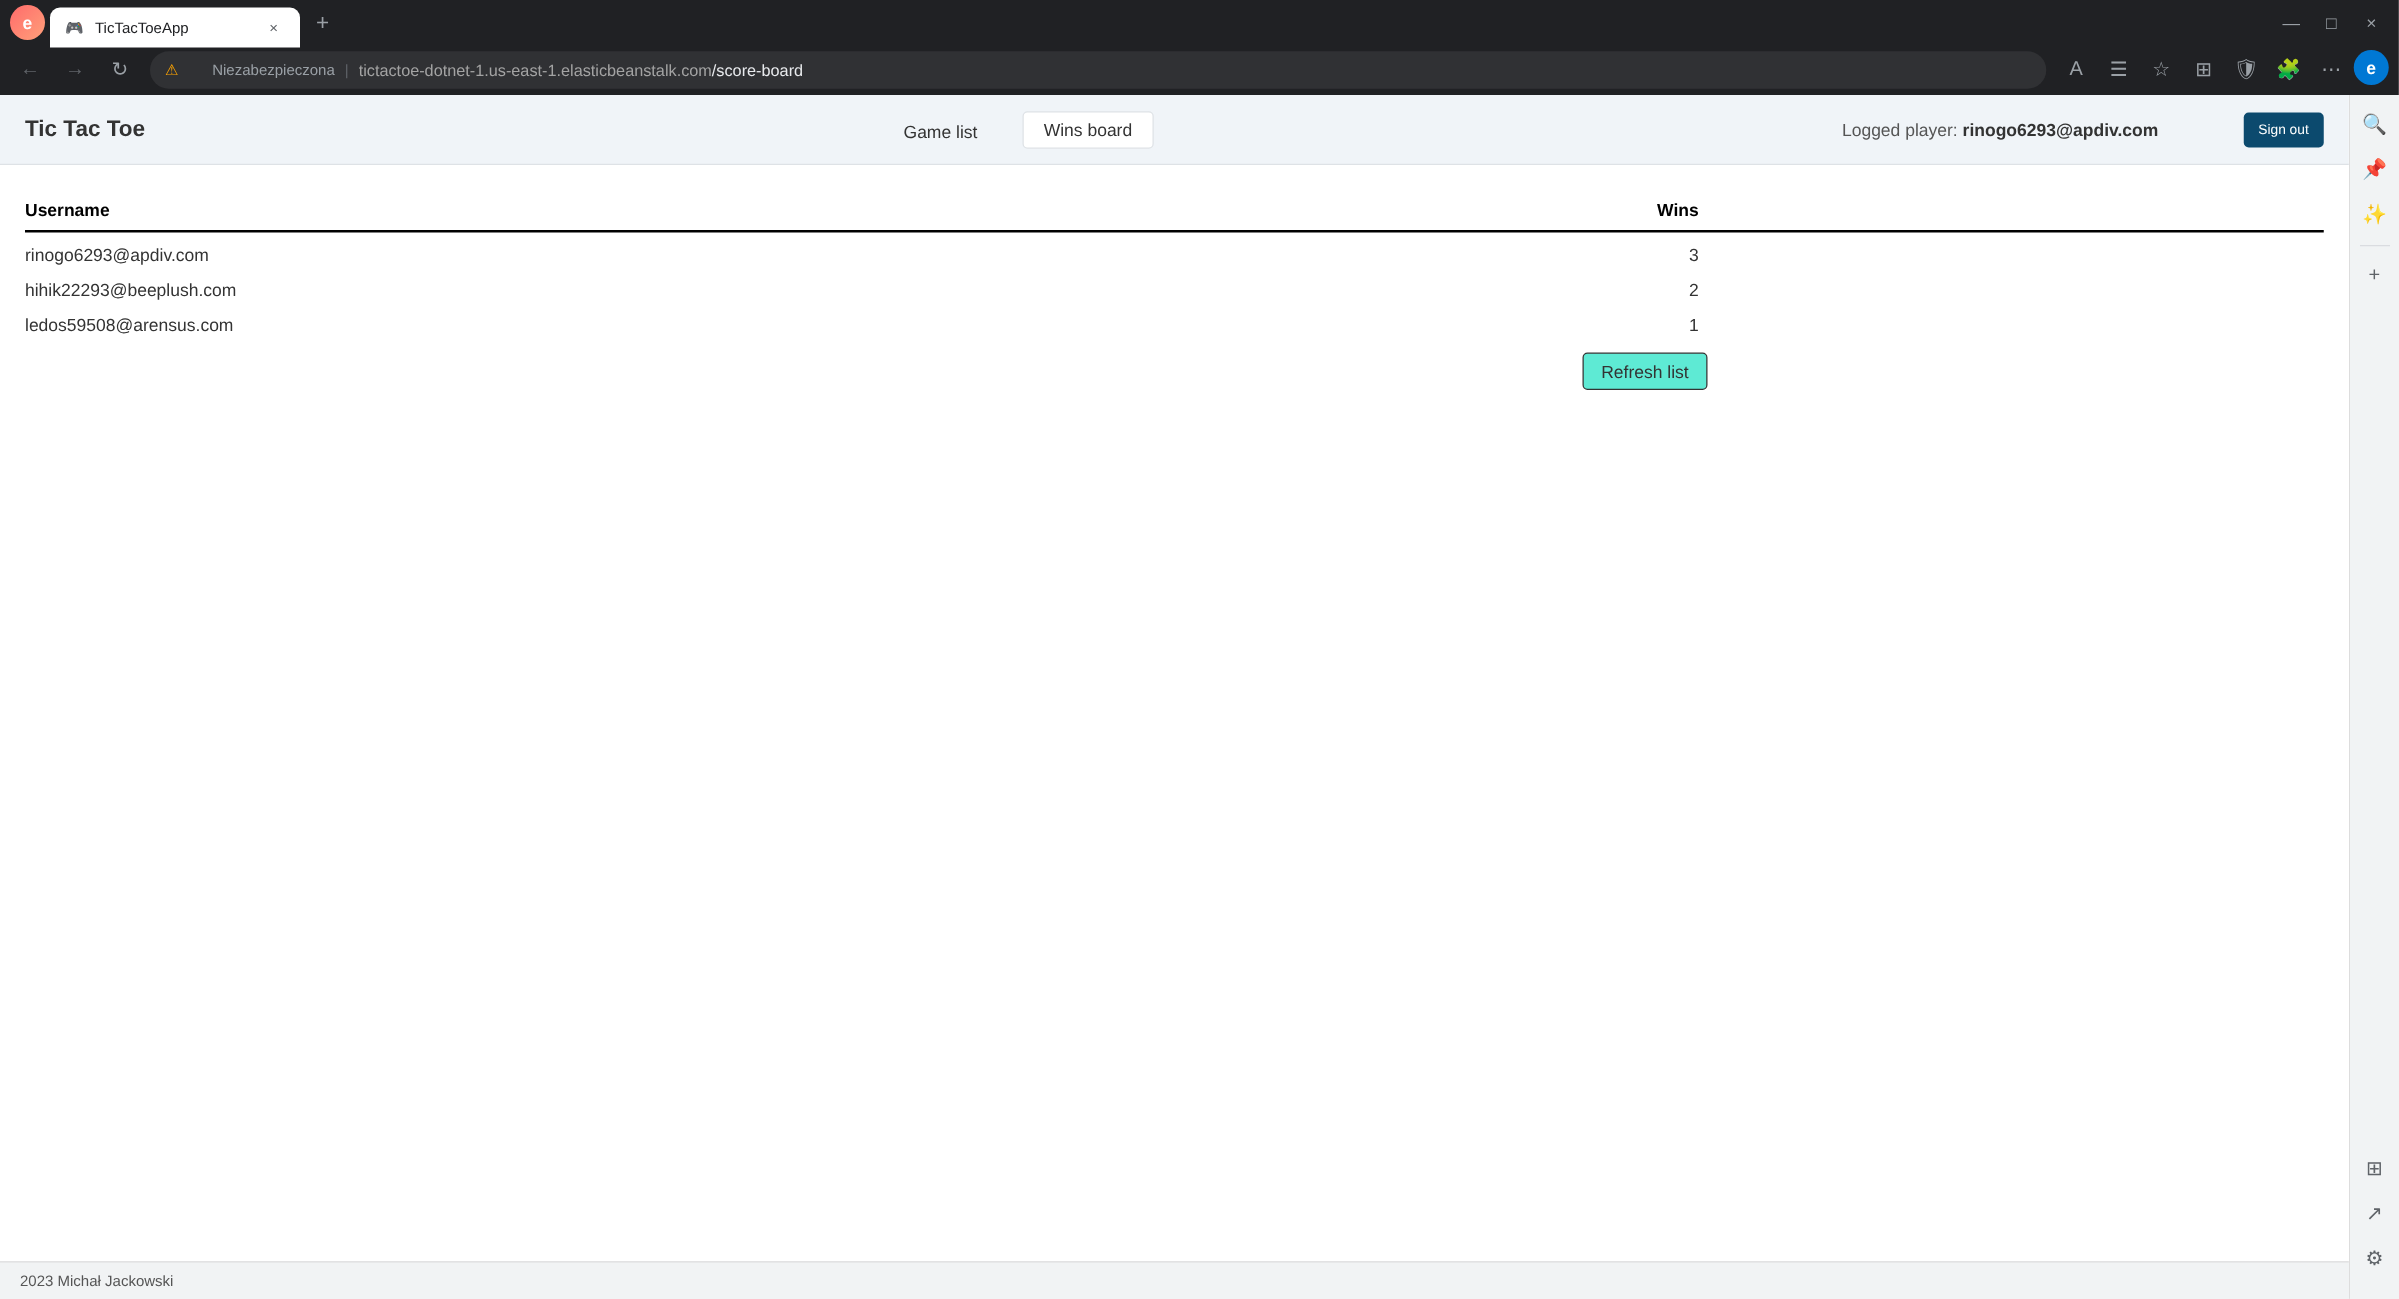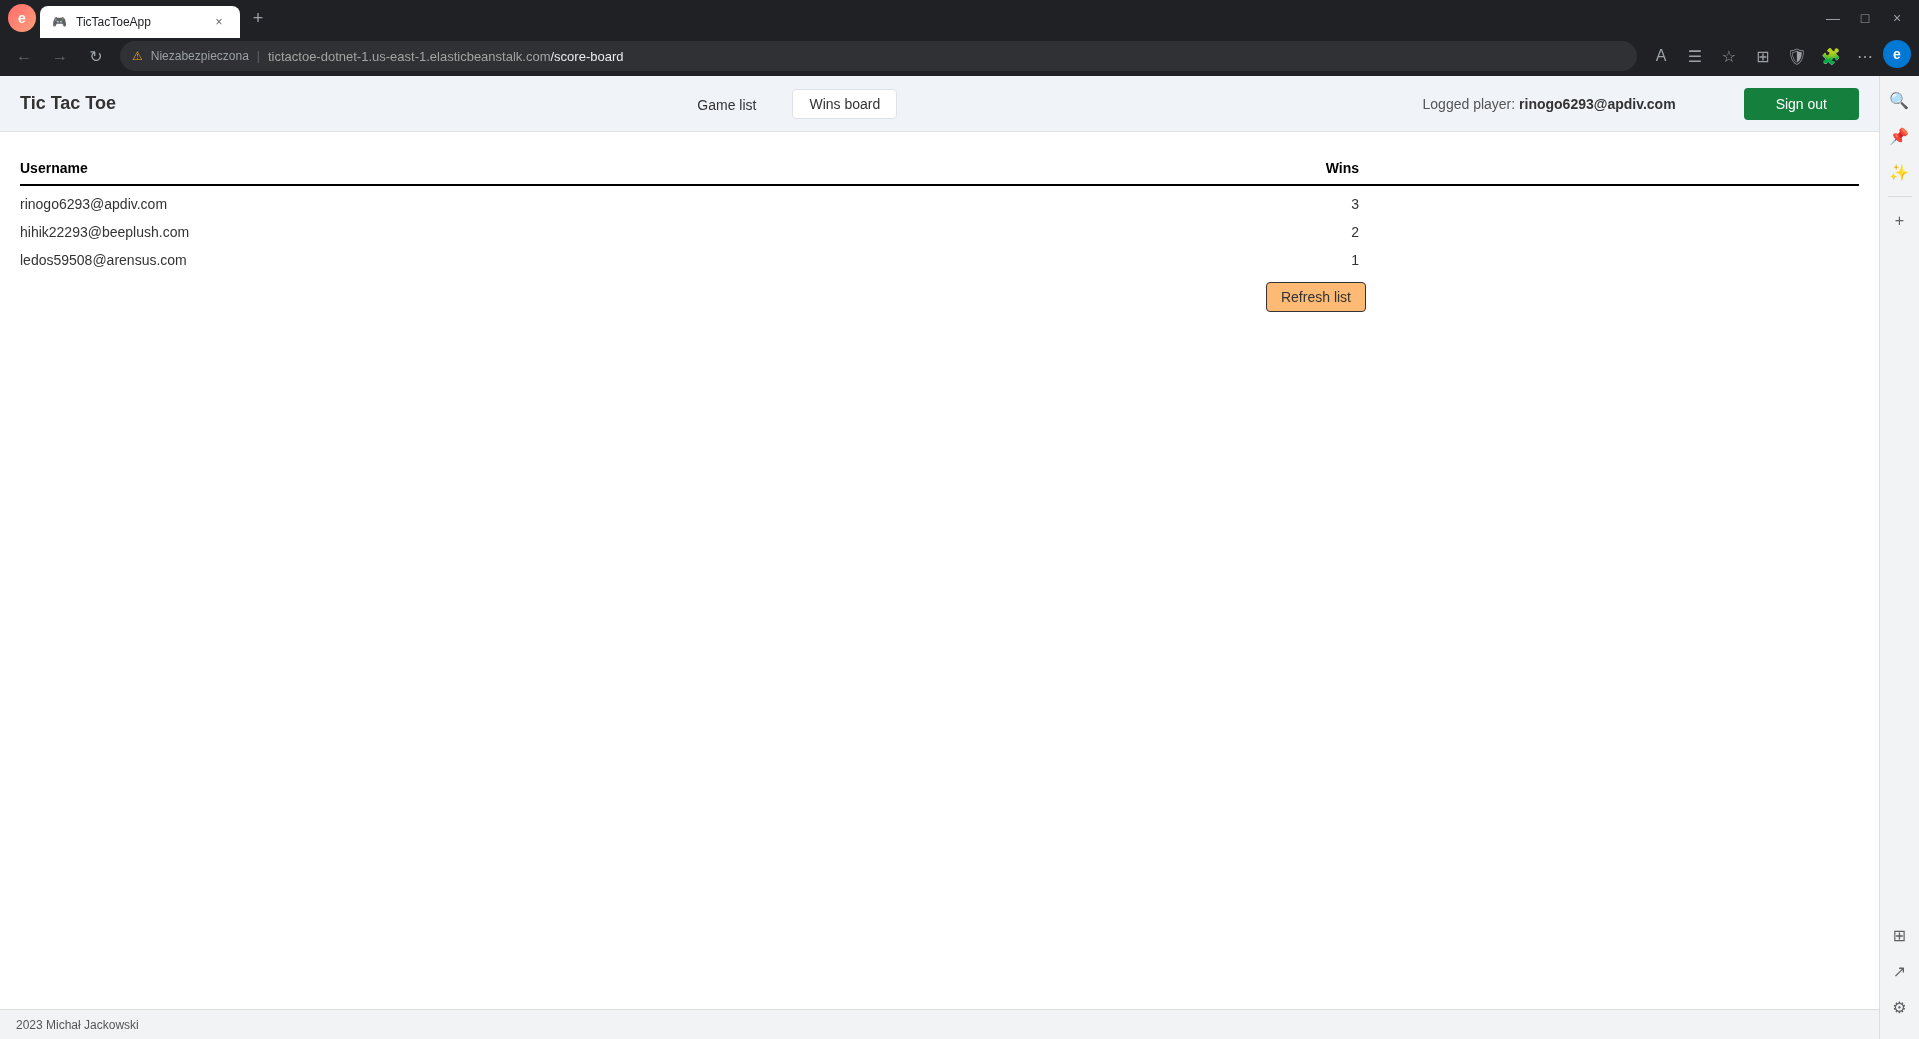--- a/index.html
+++ b/index.html
@@ -136,20 +136,21 @@
       color: #ffa500;
       font-size: 12px;
       display: flex;
       align-items: center;
     }
 
     .security-text {
       color: #9aa0a6;
       font-size: 12px;
       white-space: nowrap;
+      margin-left: 19px;
     }
 
     .address-separator {
       color: #5f6368;
       font-size: 12px;
     }
 
     .address-url {
       color: #e8eaed;
       font-size: 13px;
@@ -288,26 +289,26 @@
       font-size: 14px;
       margin-right: 20px;
     }
 
     .logged-player strong {
       color: #333;
       font-weight: bold;
     }
 
     .sign-out-btn {
-      background: #15803d;
+      background: #0c4a6e;
       color: white;
       border: none;
       border-radius: 4px;
-      padding: 8px 32px;
-      font-size: 14px;
+      padding: 8px 12px;
+      font-size: 11px;
       cursor: pointer;
     }
 
     
     .main-content {
       padding: 20px;
       background: #fff;
       min-height: calc(100vh - 76px - 56px - 30px);
     }
 
@@ -354,21 +355,21 @@
     }
 
     .refresh-area {
       display: flex;
       justify-content: flex-end;
       margin-right: 493px;
       margin-top: 8px;
     }
 
     .refresh-btn {
-      background: #fdba74;
+      background: #5eead4;
       border: 1px solid #333;
       border-radius: 4px;
       padding: 6px 14px;
       font-size: 14px;
       cursor: pointer;
       color: #333;
     }
 
     
     .app-footer {

